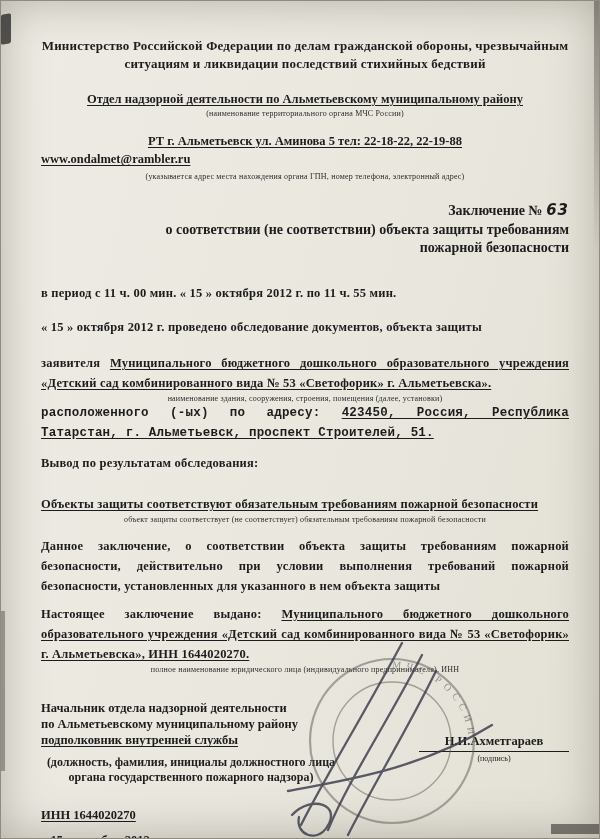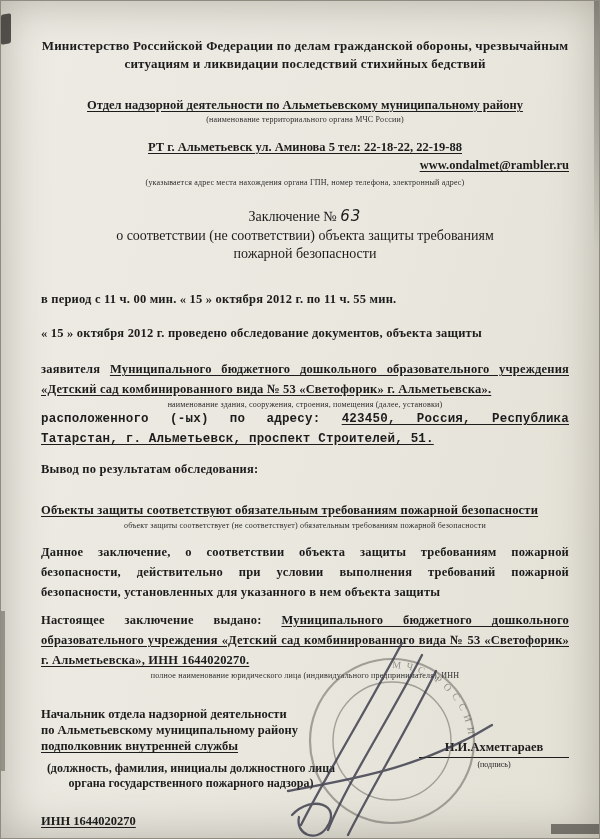--- a/index.html
+++ b/index.html
@@ -8,27 +8,27 @@
   .page {
     position:relative; width:600px; height:839px; overflow:hidden;
     background: linear-gradient(105deg,#edebe3 0%, #e9e7de 55%, #e3e0d5 100%);
     box-shadow: inset 0 0 46px rgba(90,85,70,.38);
     border:1px solid #8f8b80;
     color:#1c1c1c;
   }
   .content { position:absolute; inset:0; padding:30px 30px 12px 40px; filter: blur(0.3px); }
   .u { text-decoration: underline; text-underline-offset: 2px; }
   .ministry { margin-top:6px; font-size:13px; font-weight:bold; line-height:1.35; text-align:center; letter-spacing:.2px; }
-  .dept { margin-top:26px; font-size:12.5px; font-weight:bold; text-align:center; }
+  .dept { margin-top:20px; font-size:12.5px; font-weight:bold; text-align:center; }
   .tiny { font-size:8px; text-align:center; color:#2a2a2a; letter-spacing:.2px; }
   .dept-note { margin-top:2px; }
   .addr { margin-top:16px; font-size:12.5px; font-weight:bold; text-align:center; }
-  .email { margin-top:3px; font-size:12.5px; font-weight:bold; text-align:right; }
+  .email { margin-top:3px; font-size:12.5px; font-weight:bold; text-align:left; }
   .contact-note { margin-top:5px; }
-  .title { margin-top:20px; font-size:14px; font-weight:normal; text-align:center; line-height:1.3; }
+  .title { margin-top:20px; font-size:14px; font-weight:bold; text-align:right; line-height:1.3; }
   .title .handnum { font-family:"DejaVu Sans", sans-serif; font-style:italic; font-size:15px; letter-spacing:1px; }
   .para { font-size:12.5px; font-weight:bold; line-height:1.6; text-align:justify; letter-spacing:.2px; }
   .p-period { margin-top:26px; text-align:left; }
   .p-survey { margin-top:14px; text-align:left; }
   .p-applicant { margin-top:16px; }
   .p-address { margin-top:0;font-family:Liberation Mono, monospace; }
   .p-vyvod { margin-top:10px; text-align:left; }
   .p-conclusion { margin-top:21px; }
   .p-validity { margin-top:12px; }
   .p-issued { margin-top:8px; }

